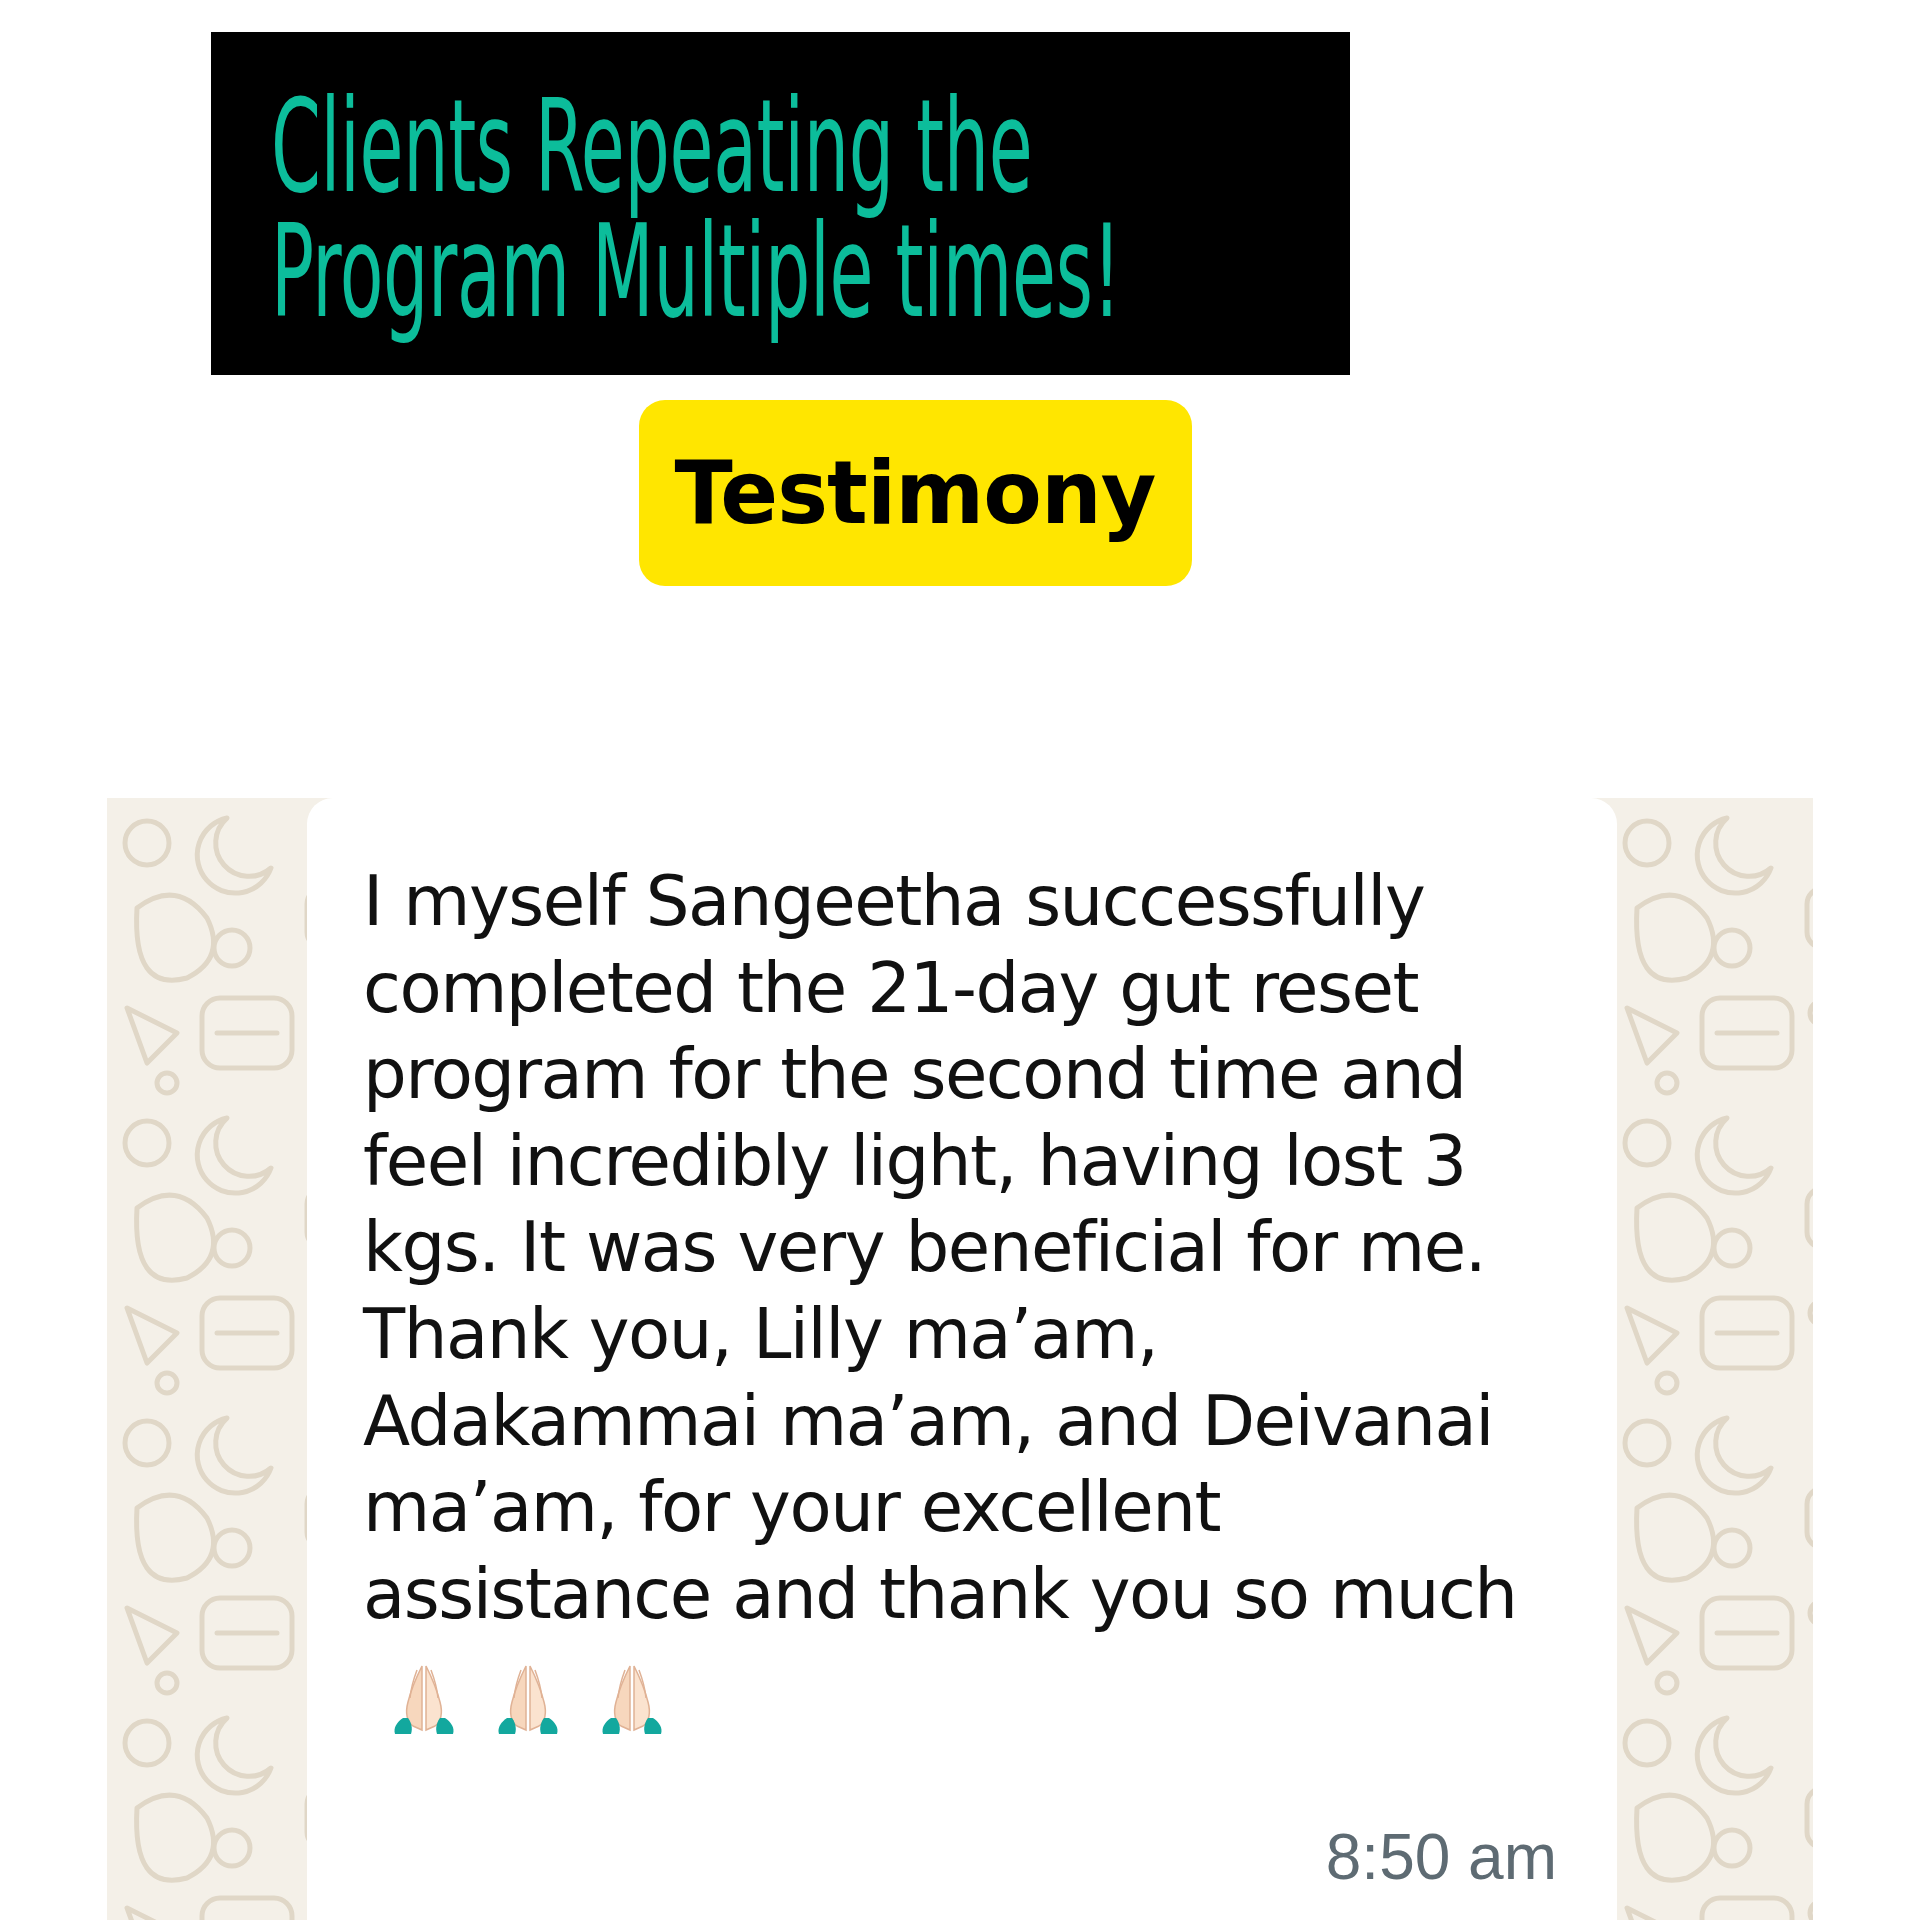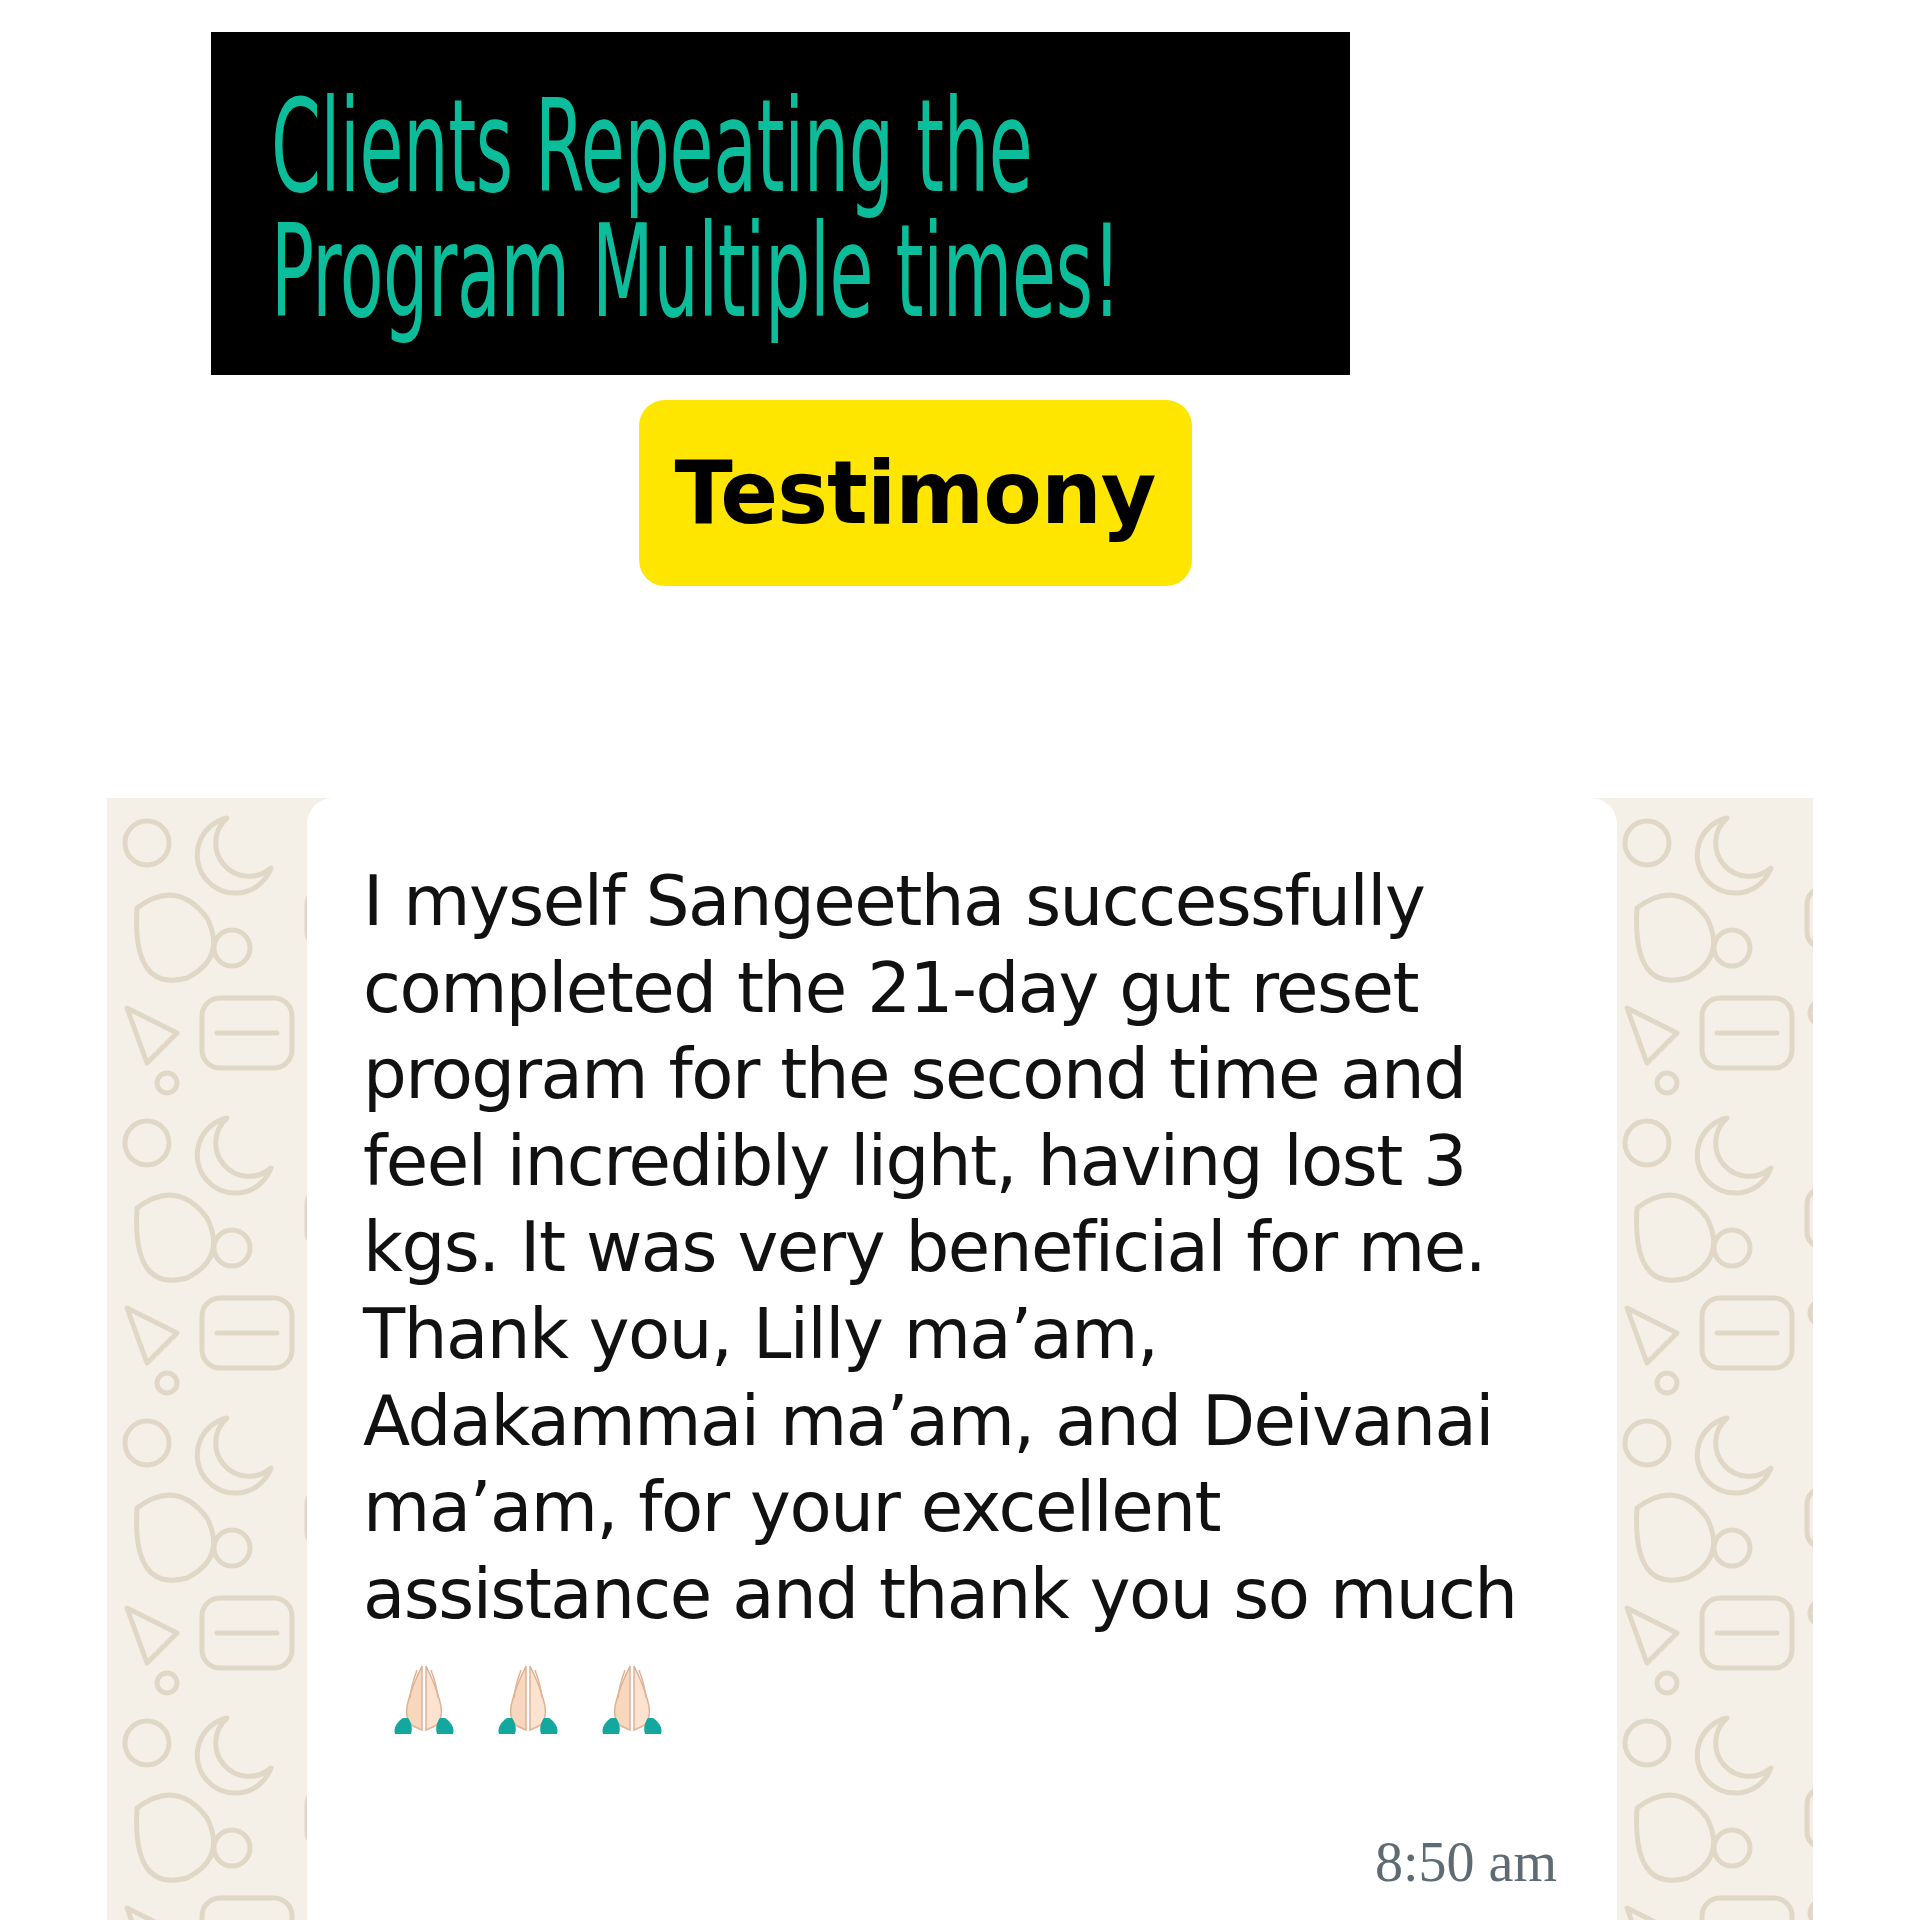--- a/index.html
+++ b/index.html
@@ -119,22 +119,22 @@
     height: 86px;
     margin-right: 18px;
     vertical-align: middle;
   }
   .praying-hands svg { display: block; }
 
   .timestamp {
     position: absolute;
     right: 60px;
     bottom: 26px;
-    font-family: Liberation Serif, serif;
-    font-size: 56px;
+    font-family: Liberation Sans, sans-serif;
+    font-size: 64px;
     color: #5e6b73;
     letter-spacing: 0px;
     white-space: nowrap;
   }
 </style>
 </head>
 <body>
 
 <div class="header-banner">
   <div class="header-title">Clients Repeating the Program Multiple times!</div>

